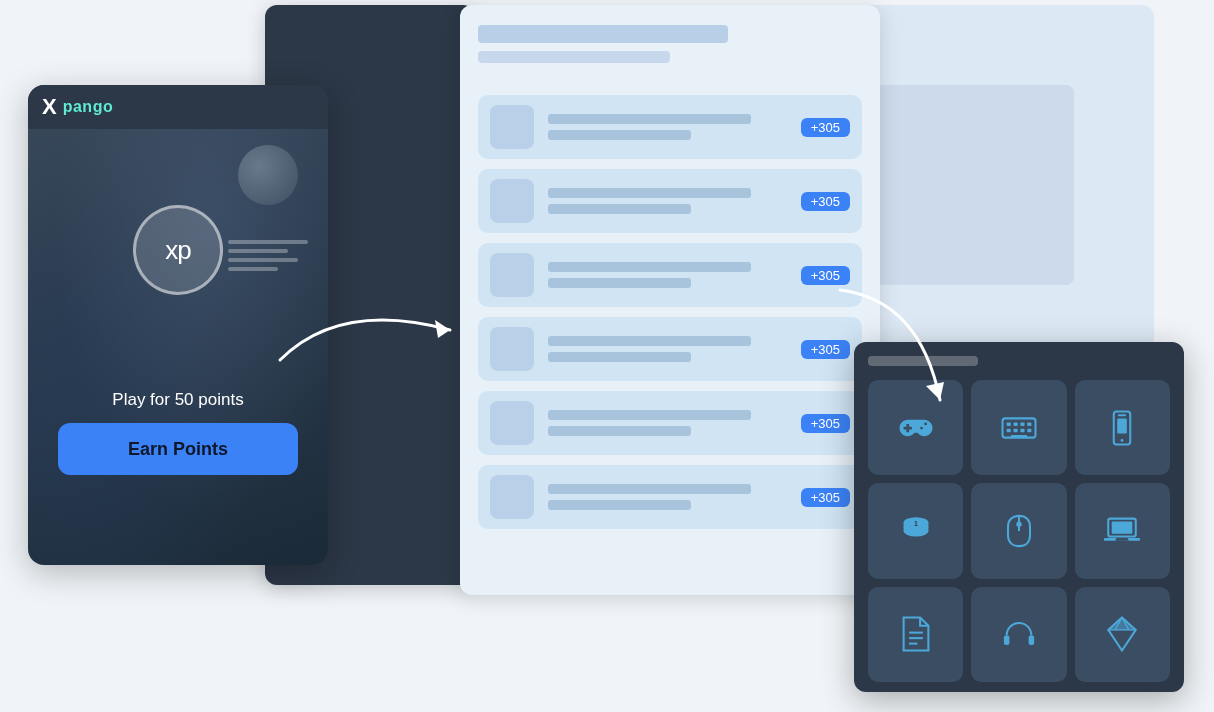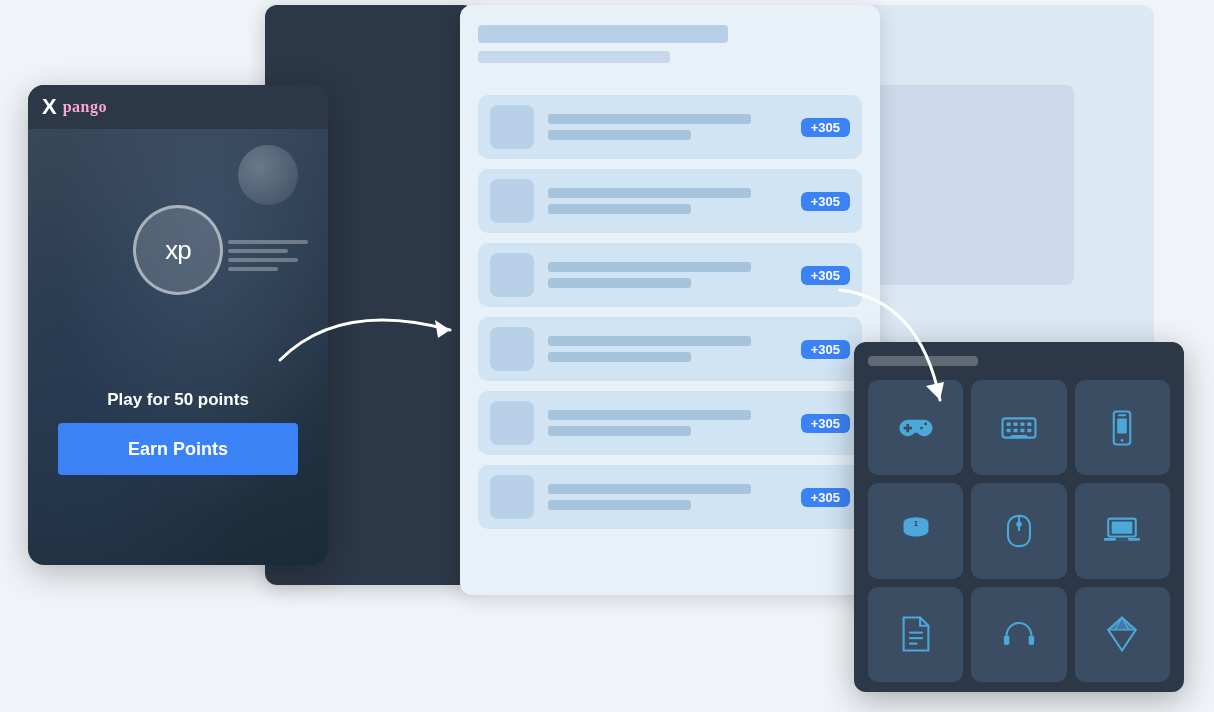--- a/index.html
+++ b/index.html
@@ -70,25 +70,24 @@
     }
 
     .xpango-x {
       color: #fff;
       font-size: 22px;
       font-weight: 900;
       line-height: 1;
     }
 
     .xpango-text {
-      color: #f9a8d4;
+      color: #5eead4;
       font-size: 16px;
       font-weight: 600;
       letter-spacing: 0.5px;
-      font-family: Liberation Serif, serif;
     }
 
     
     .xp-circle {
       position: absolute;
       top: 120px;
       left: 50%;
       transform: translateX(-50%);
       width: 90px;
       height: 90px;
@@ -138,36 +137,36 @@
       background: rgba(255,255,255,0.3);
     }
 
     .phone-play-text {
       position: absolute;
       bottom: 155px;
       left: 0; right: 0;
       text-align: center;
       color: #fff;
       font-size: 17px;
-      font-weight: 700;
+      font-weight: 400;
       z-index: 2;
     }
 
     .earn-btn {
       position: absolute;
       bottom: 90px;
       left: 30px;
       right: 30px;
       height: 52px;
       background: #3b82f6;
-      border-radius: 4px;
+      border-radius: 12px;
       display: flex;
       align-items: center;
       justify-content: center;
-      color: #ffffff;
+      color: #0f172a;
       font-size: 18px;
       font-weight: 600;
       cursor: pointer;
       z-index: 2;
       border: none;
     }
 
     
     .dark-panel {
       position: absolute;
@@ -248,21 +247,21 @@
       border-radius: 3px;
     }
 
     .list-line.short { width: 60%; }
     .list-line.long { width: 85%; }
 
     .points-badge {
       background: #3b82f6;
       color: #fff;
       font-size: 13px;
-      font-weight: 700;
+      font-weight: 400;
       padding: 2px 10px;
       border-radius: 6px;
       white-space: nowrap;
       flex-shrink: 0;
     }
 
     
     .right-bg-panel {
       position: absolute;
       right: 60px;

